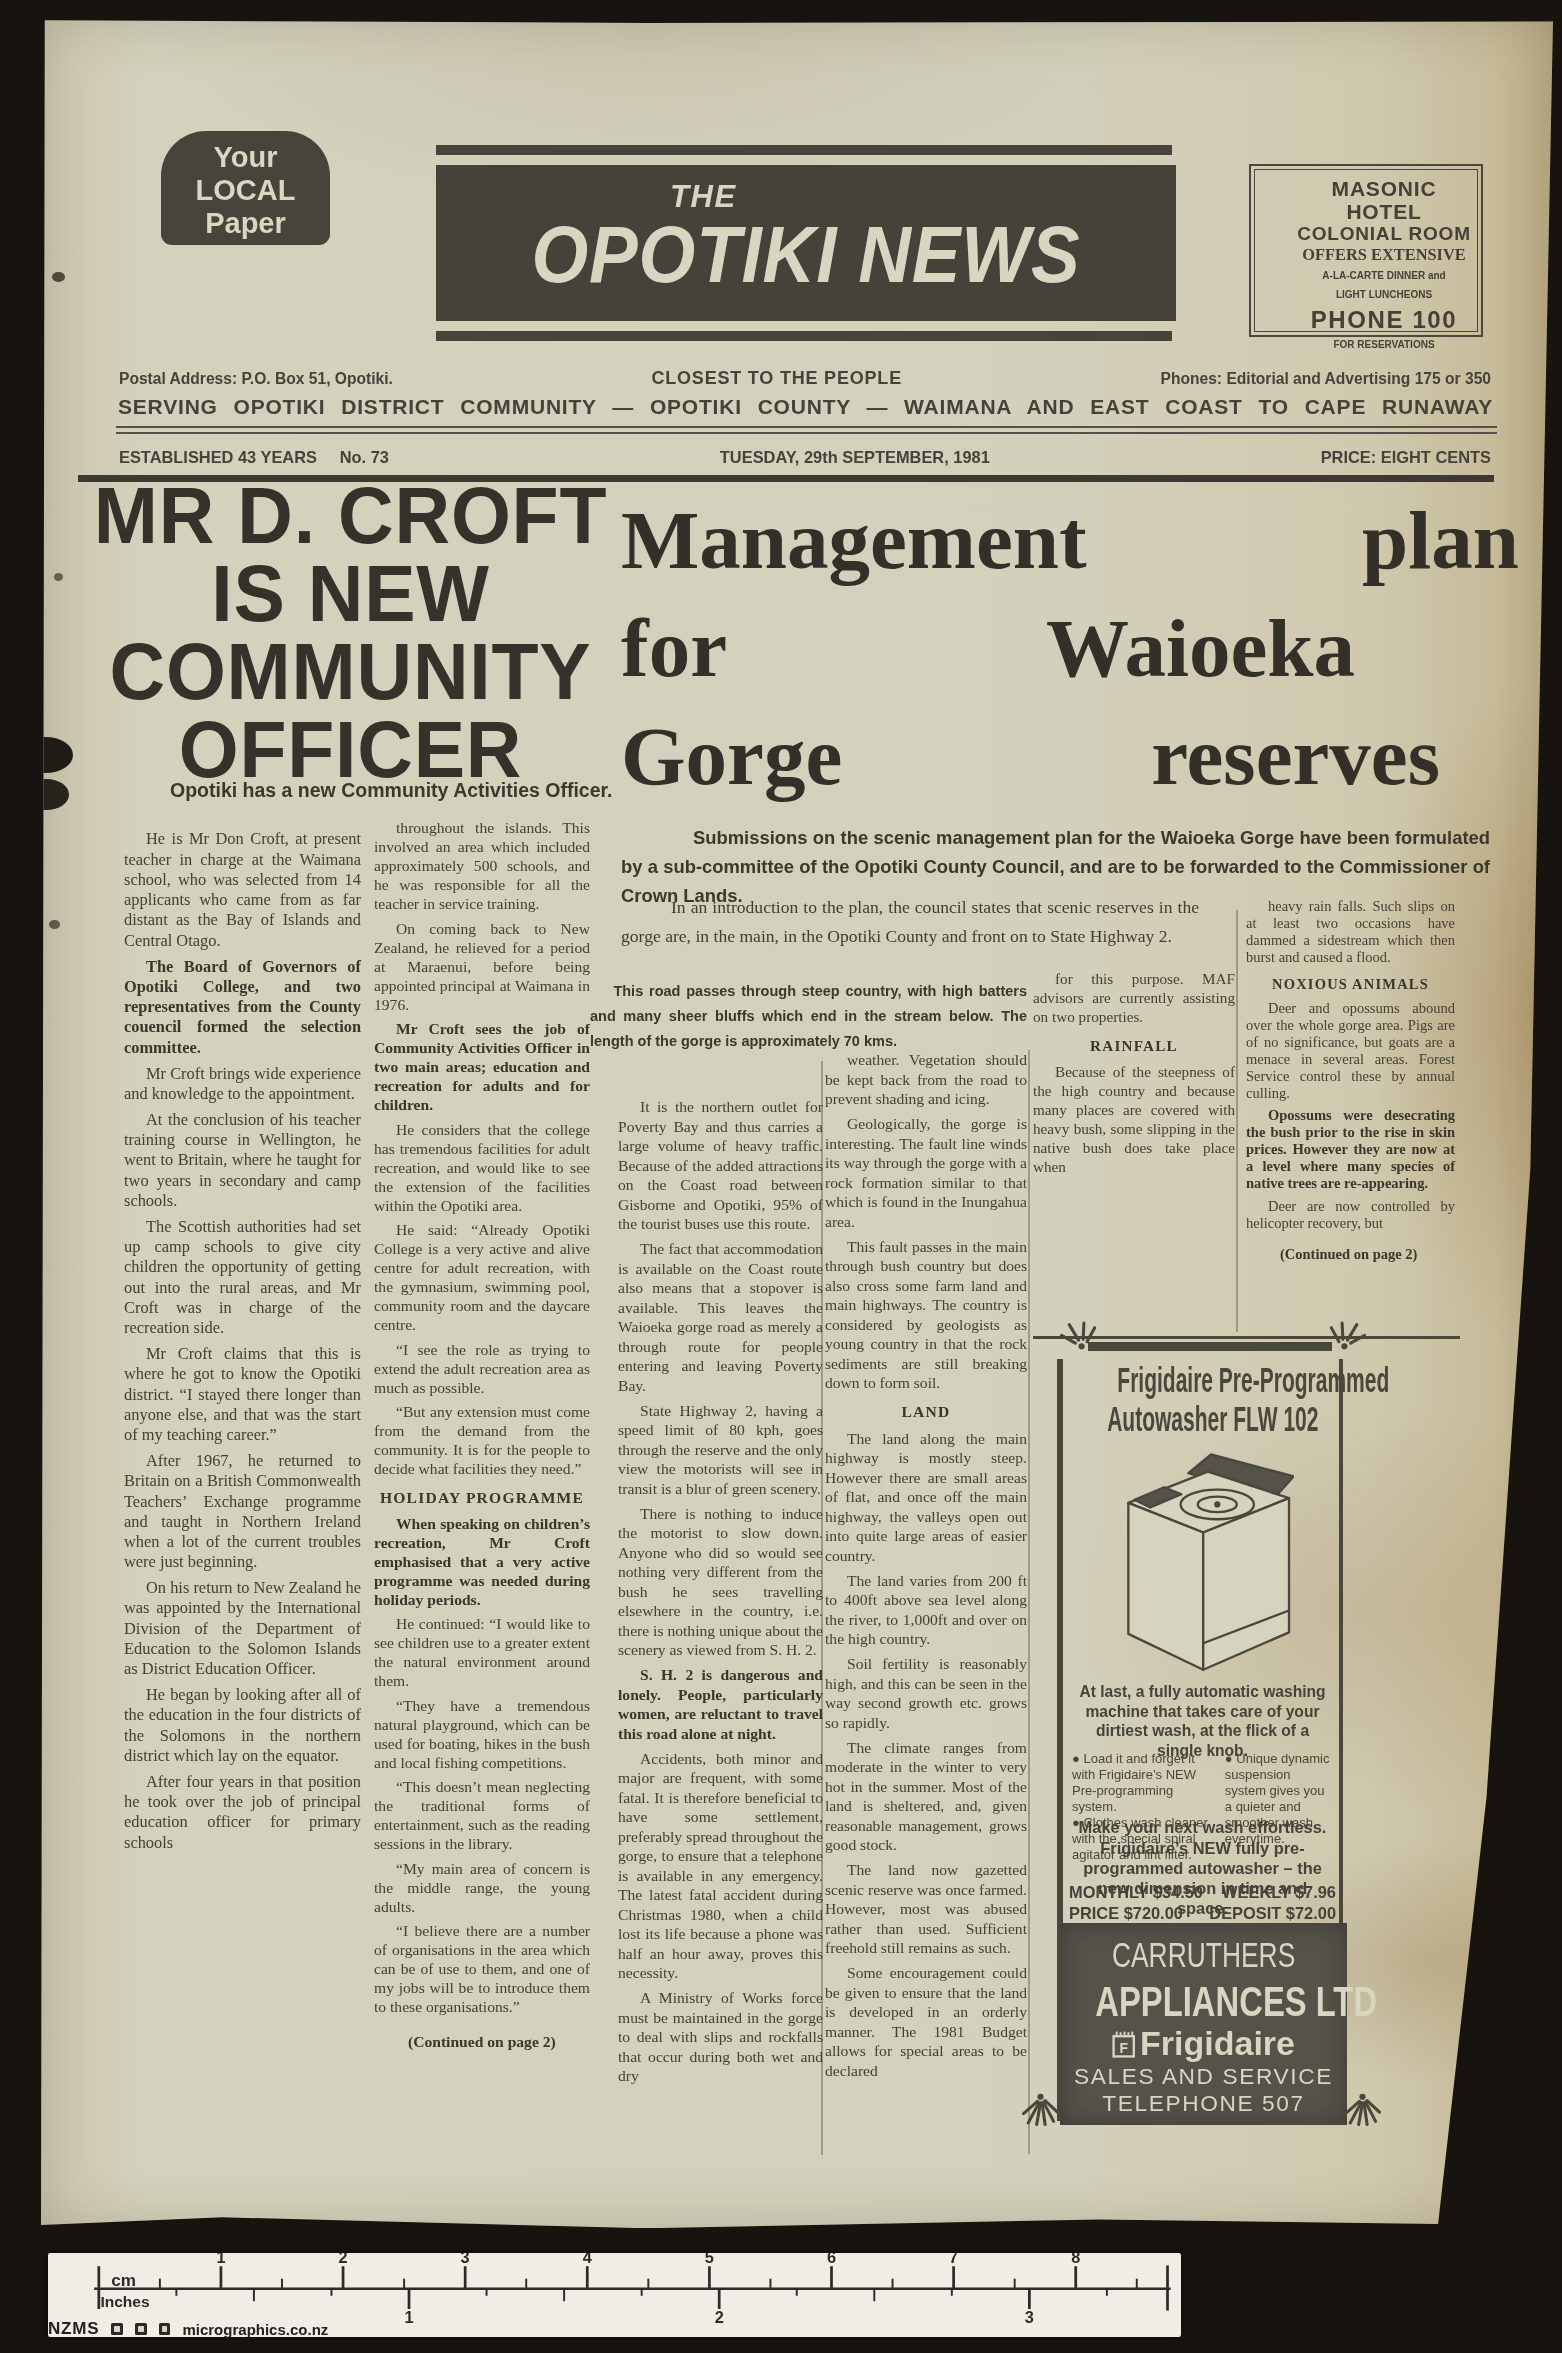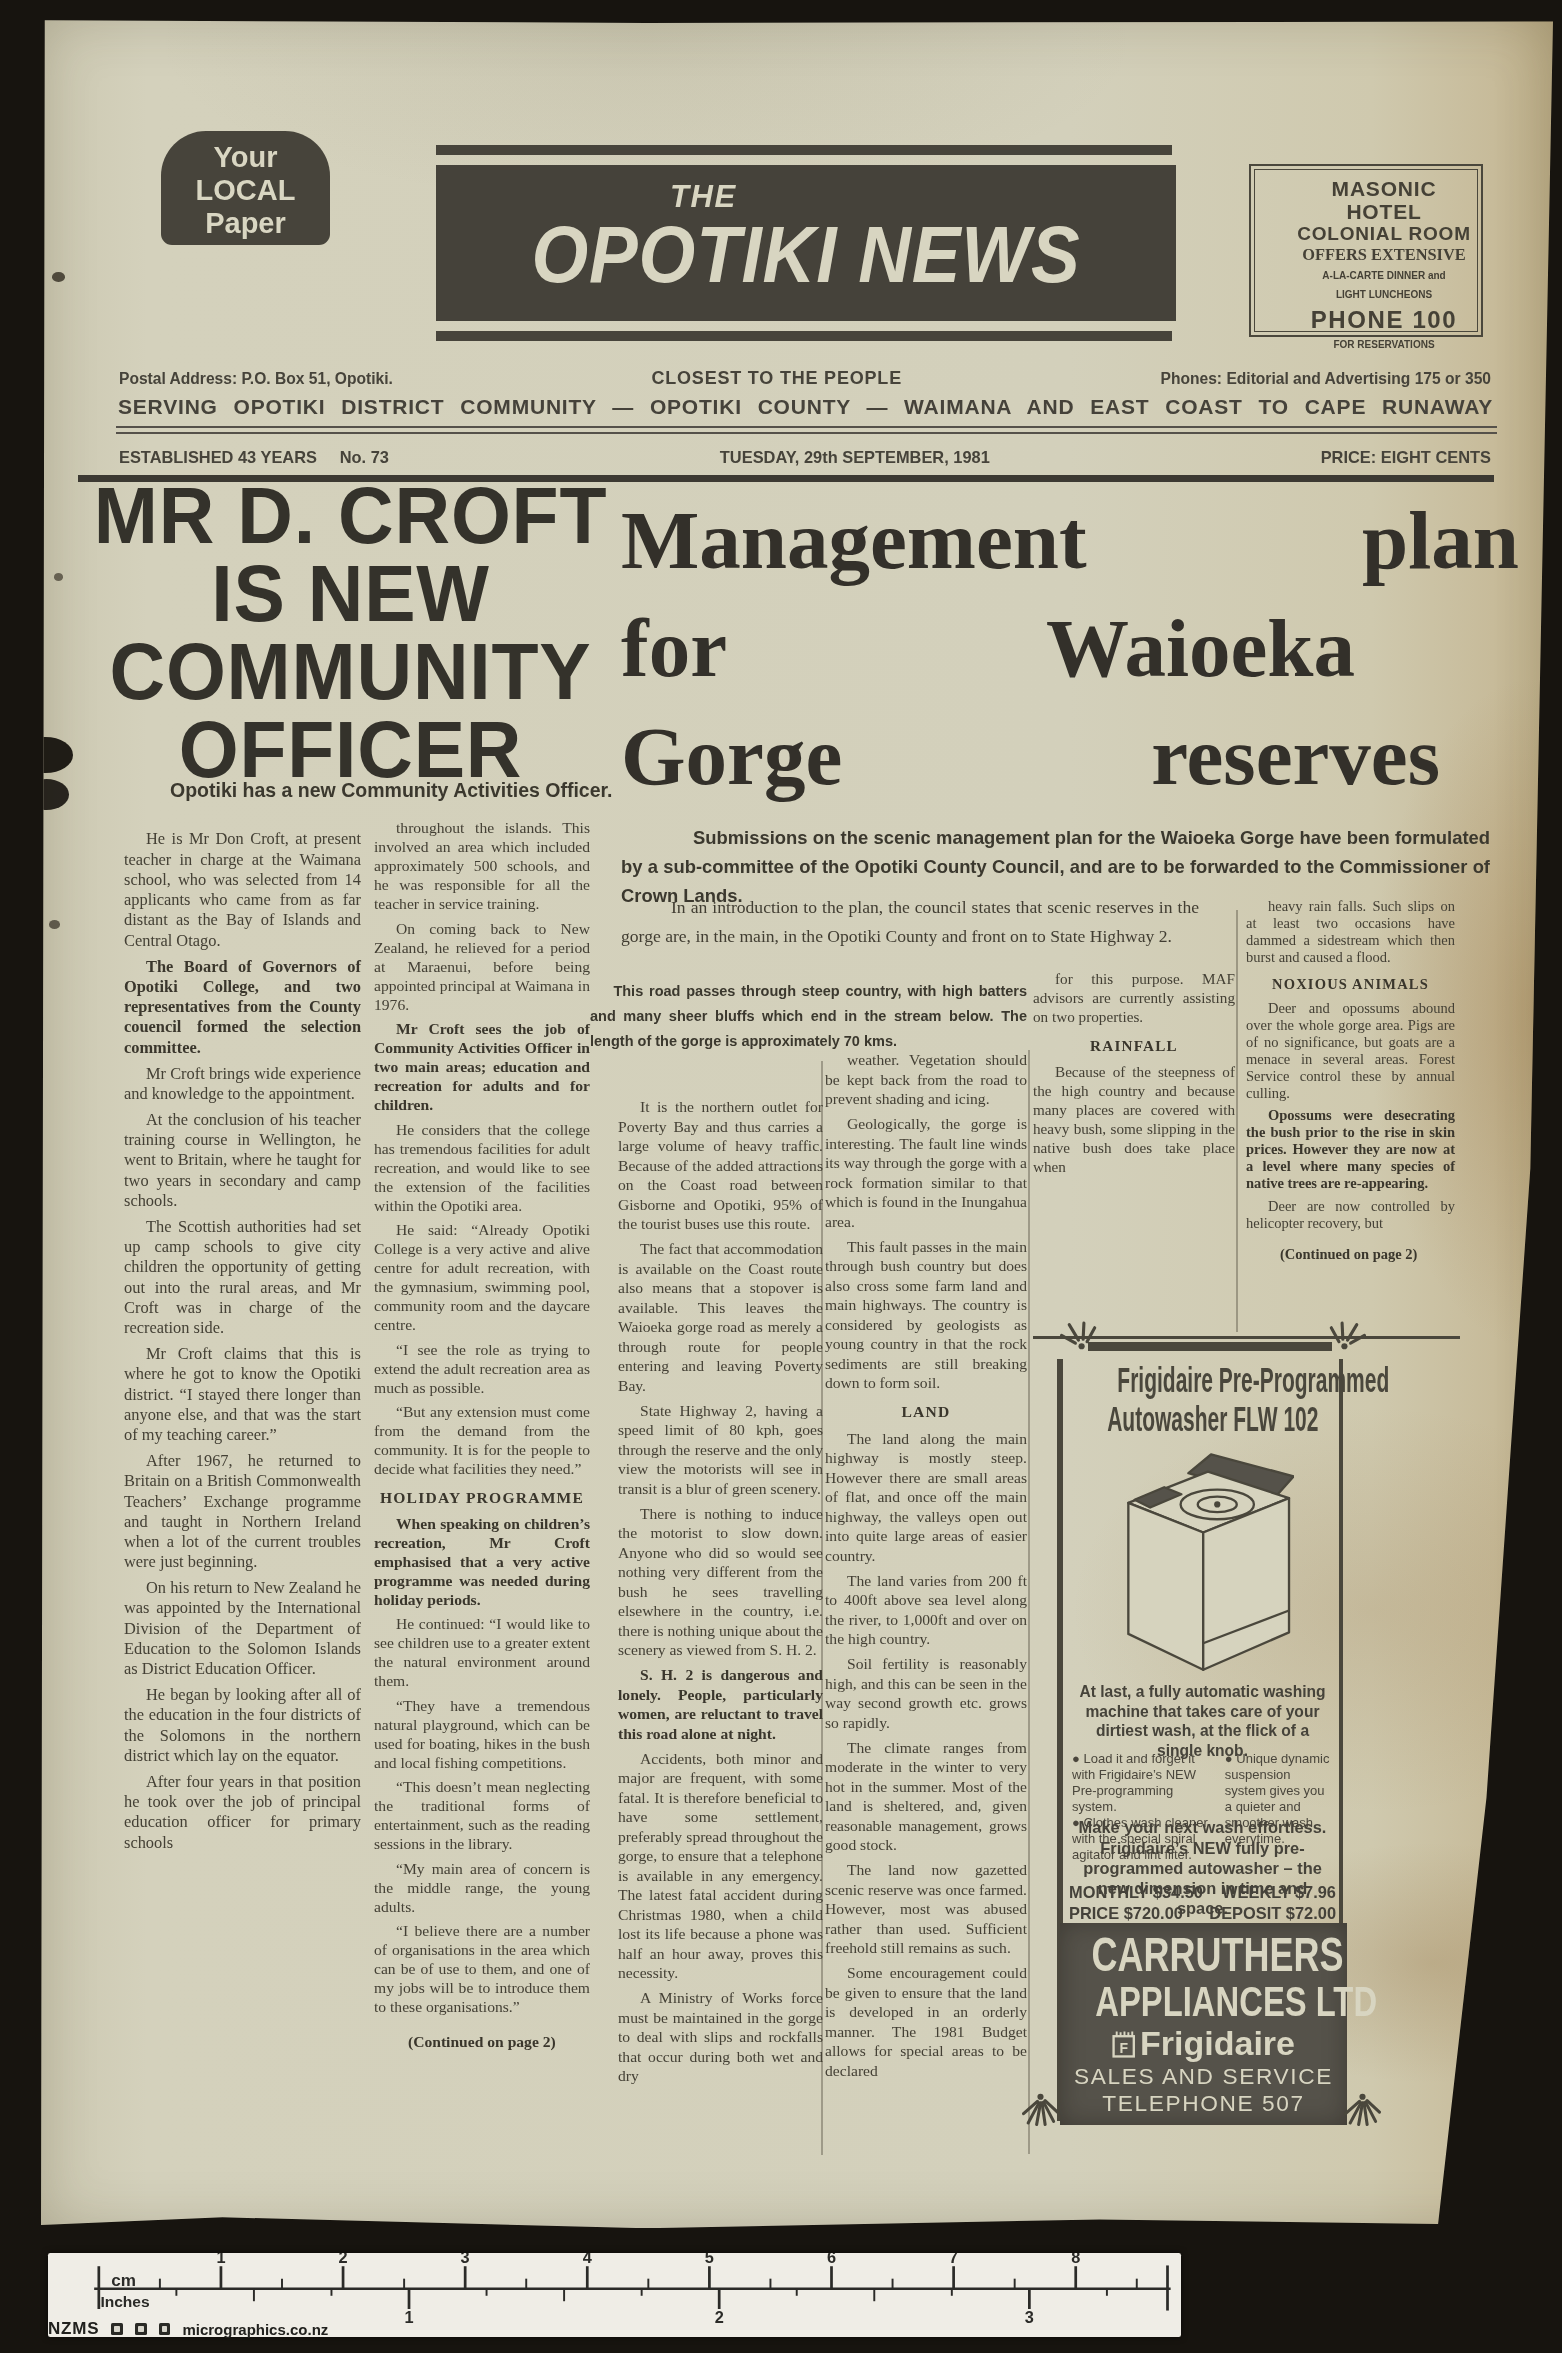--- a/index.html
+++ b/index.html
@@ -89,21 +89,21 @@
   .ad-bullets{left:1031px;top:1731px;width:262px;display:flex;gap:7.8px;
     font-size:13px;line-height:16px;color:#4a463c;}
   .ad-cta{left:1031px;top:1797px;width:261px;text-align:center;font-size:16.4px;
     line-height:20.3px;font-weight:bold;color:#46433a;}
   .ad-prices{left:1028px;top:1862px;width:267px;font-size:16.4px;font-weight:bold;
     color:#45423a;}
   .prow{display:flex;justify-content:space-between;line-height:21px;}
   .dealer{left:1019px;top:1903px;width:287px;height:202px;background:#55524a;
     text-align:center;color:#d8d5c1;padding-top:7.8px;
     box-shadow:inset 0 0 23.4px rgba(20,18,12,.35);}
-  .d1{font-size:45px;font-weight:bold;line-height:48px;}
+  .d1{font-size:33px;font-weight:normal;line-height:48px;}
   .d2{font-size:41px;font-weight:bold;line-height:45px;}
   .dbrand{font-size:34px;font-weight:bold;line-height:39px;display:flex;
     align-items:center;justify-content:center;gap:4.7px;}
   .d3{font-size:22.7px;line-height:27px;letter-spacing:1.6px;}
   .speck{position:absolute;border-radius:50%;}
   
   .ruler{position:absolute;left:48px;top:2253px;width:1133px;height:84px;
     background:#efede6;border-radius:2.3px;box-shadow:0 0 6.2px rgba(0,0,0,.6);}
   .ruler-brand{position:absolute;left:0;right:0;top:66px;display:flex;gap:12px;
     align-items:center;color:#21211e;}

